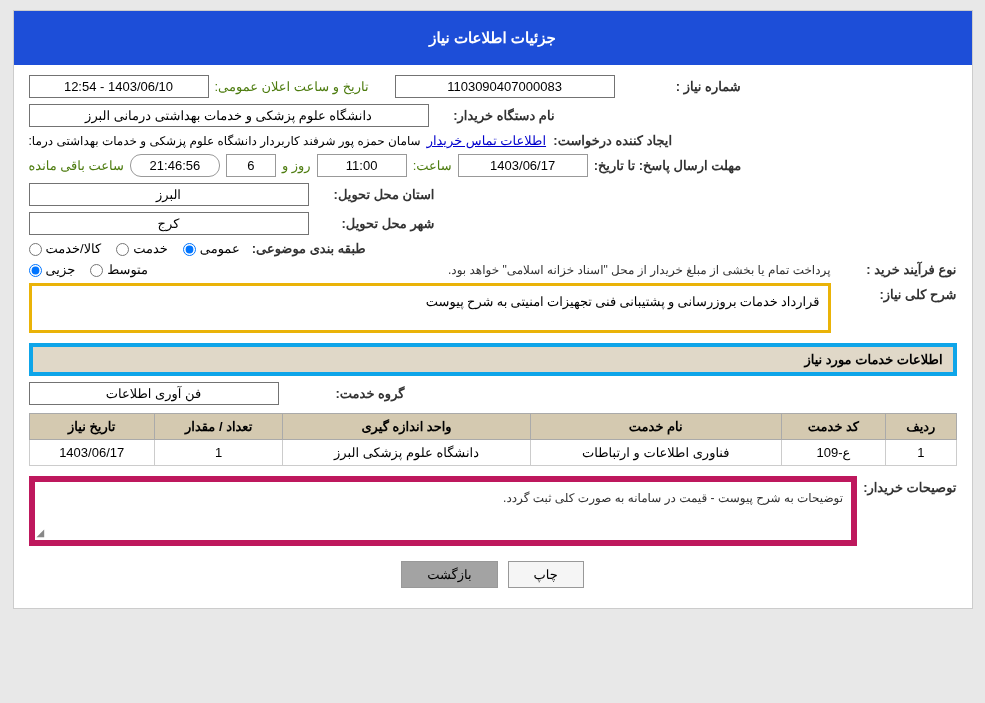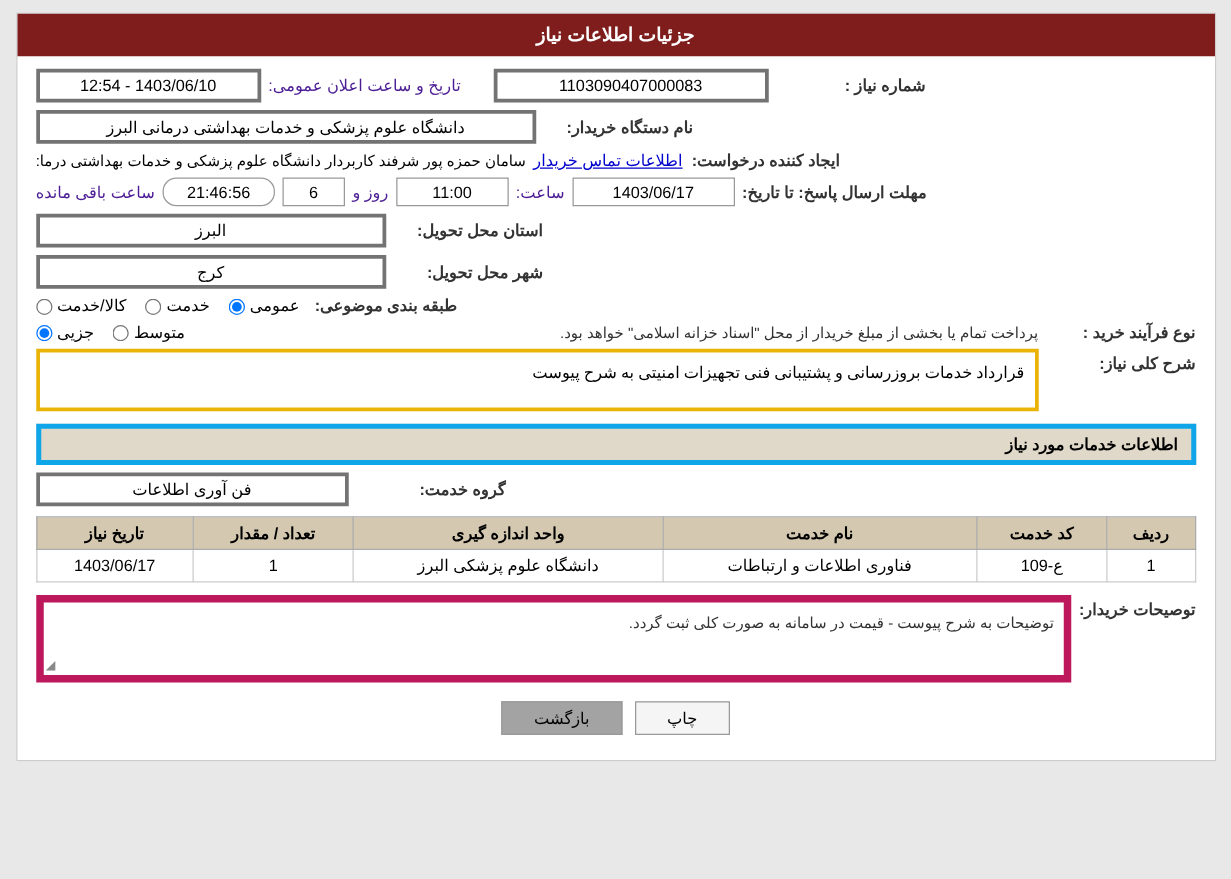--- a/index.html
+++ b/index.html
@@ -10,24 +10,24 @@
       direction: rtl;
       padding: 10px;
     }
     .main-container {
       background: #fff;
       border: 1px solid #ccc;
       max-width: 960px;
       margin: 0 auto;
     }
     .page-header {
-      background: #7f1d1d;
+      background: #1d4ed8;
       color: #fff;
       text-align: center;
-      padding: 8px 12px;
+      padding: 18px 12px;
       font-size: 15px;
       font-weight: bold;
     }
     .content-area {
       padding: 10px 15px;
     }
     .info-row {
       display: flex;
       align-items: center;
       margin-bottom: 6px;
@@ -35,40 +35,40 @@
       justify-content: flex-end;
     }
     .label {
       color: #333;
       font-weight: bold;
       white-space: nowrap;
       min-width: 120px;
       text-align: right;
     }
     .value-box {
-      border: 3px solid #737373;
+      border: 1px solid #737373;
       padding: 3px 8px;
       background: #fff;
       min-width: 200px;
       text-align: center;
       font-size: 13px;
     }
     .value-box-wide {
       min-width: 400px;
     }
     .value-box-med {
       min-width: 280px;
     }
     .link-blue {
       color: #0000cc;
       text-decoration: underline;
       cursor: pointer;
     }
     .inline-label {
-      color: #4c1d95;
+      color: #4d7c0f;
       white-space: nowrap;
     }
     .section-header {
       background: #e0d8c8;
       border: 4px solid #0ea5e9;
       padding: 5px 10px;
       font-weight: bold;
       font-size: 13px;
       margin: 10px 0 6px 0;
       text-align: right;

